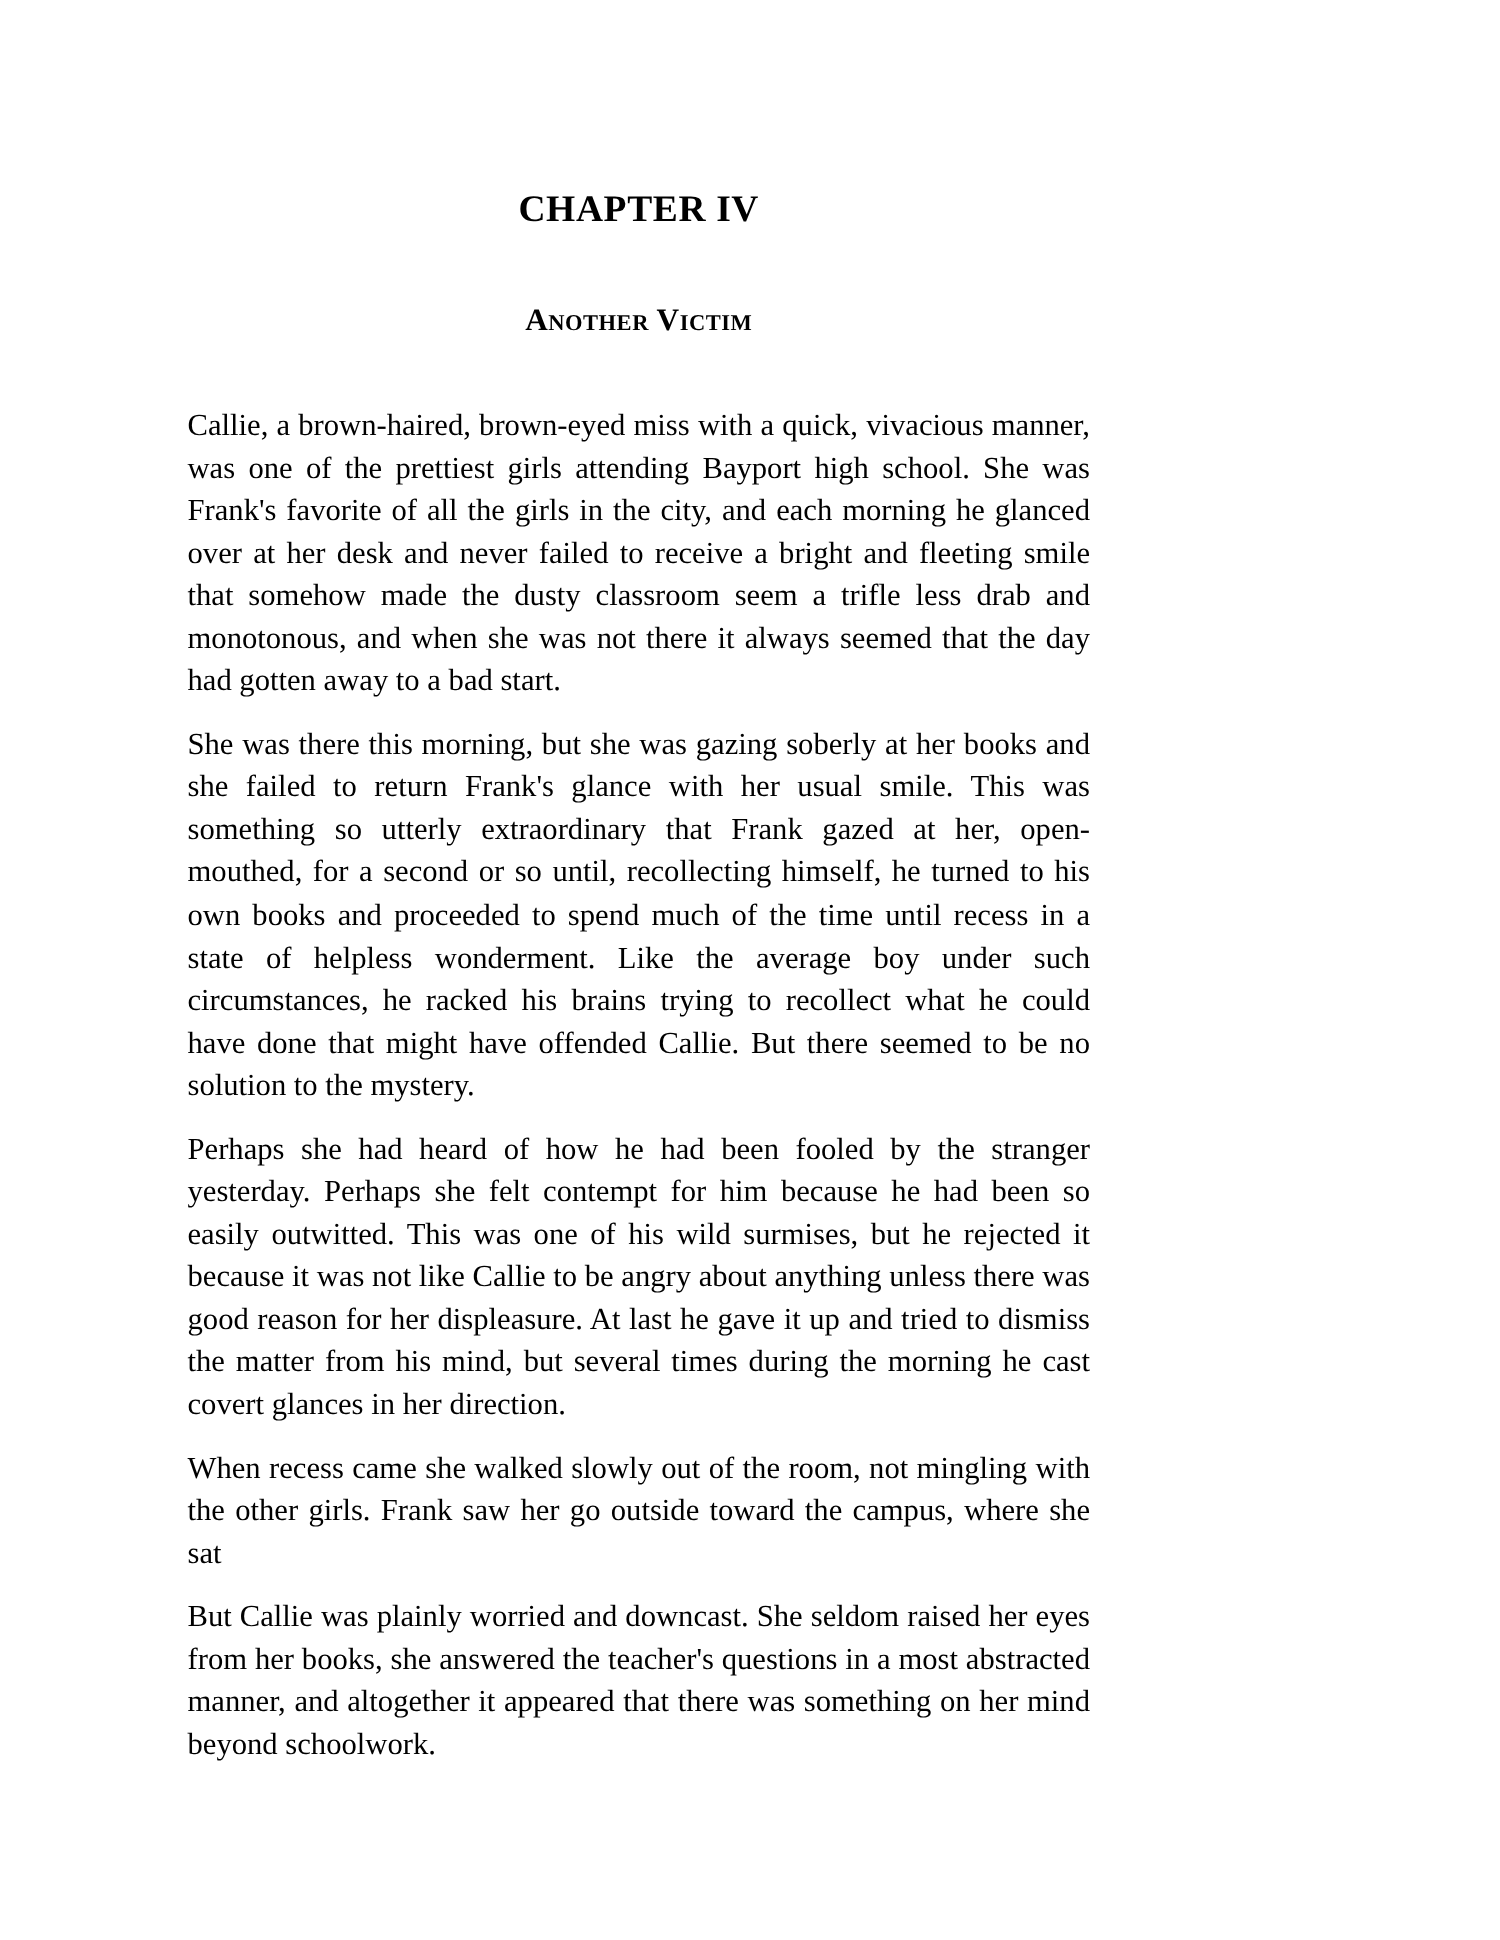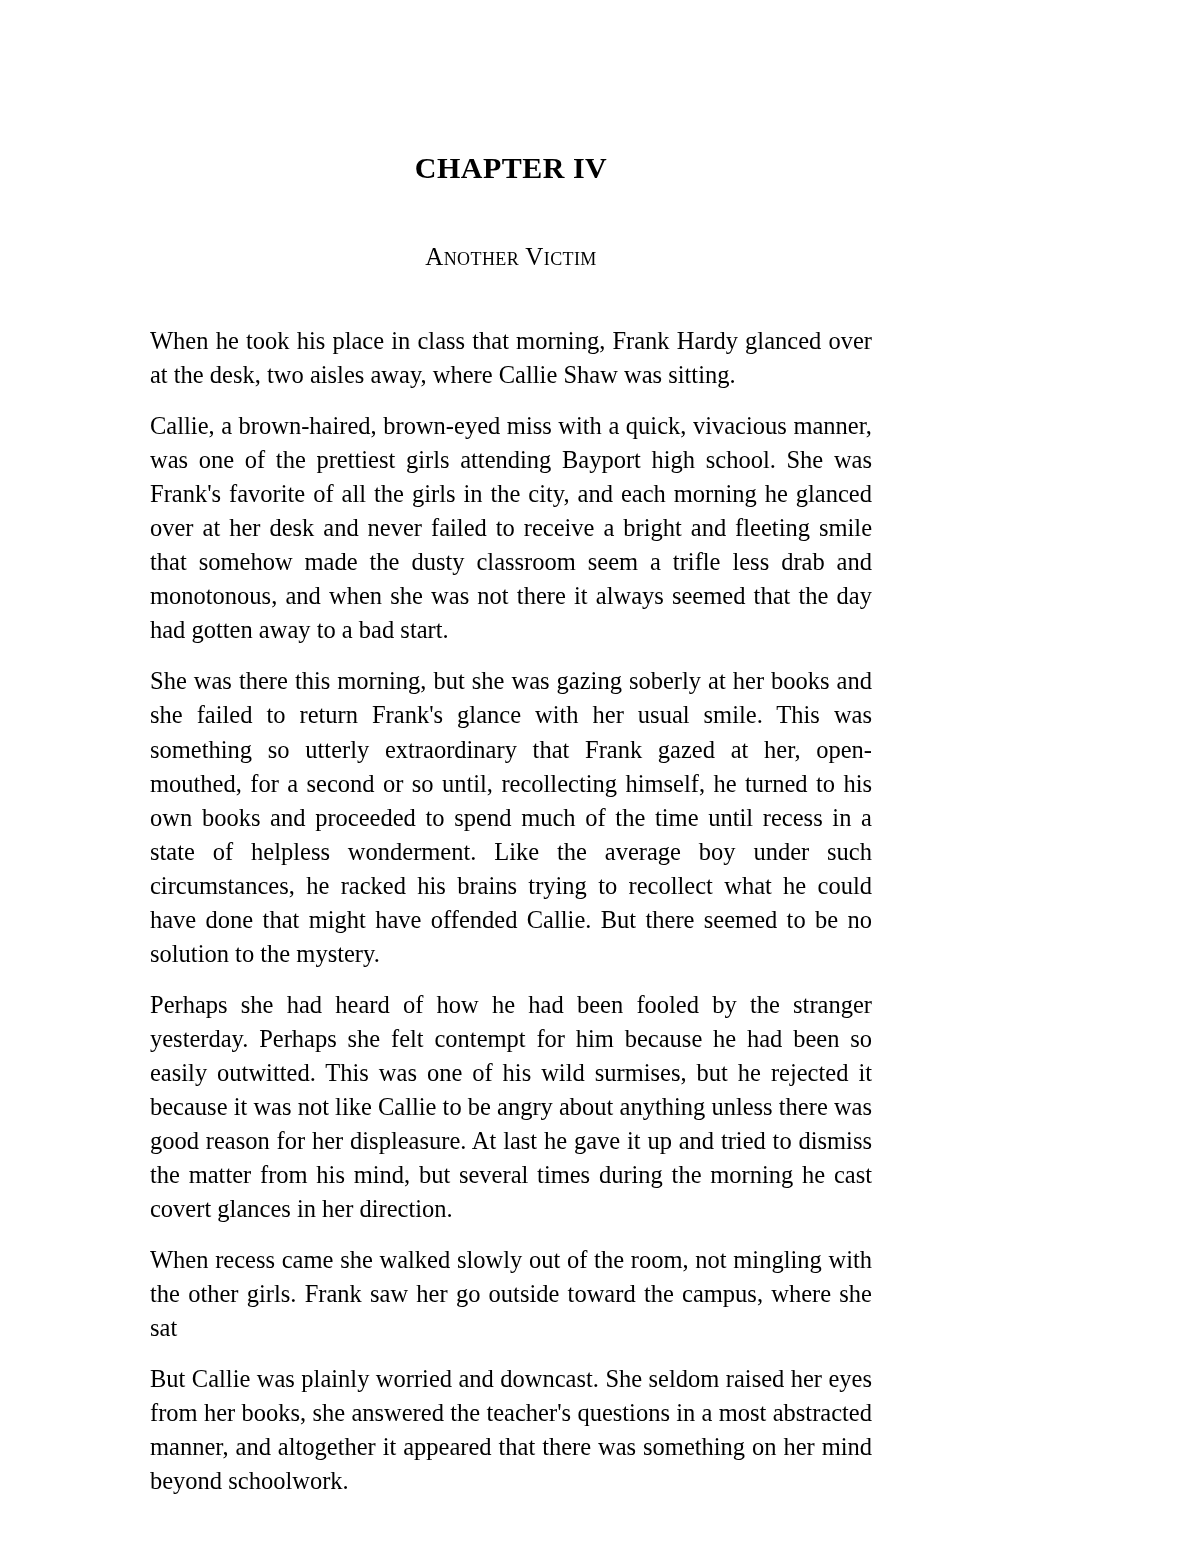--- a/index.html
+++ b/index.html
@@ -26,21 +26,21 @@
     font-size: 30px;
     font-weight: bold;
     letter-spacing: 0.5px;
     margin: 0 0 56px 0;
     line-height: 1.2;
   }
   .chapter-title {
     text-align: center;
     font-size: 25px;
     font-variant: small-caps;
-    font-weight: normal;
+    font-weight: bold;
     letter-spacing: 0.4px;
     margin: 0 0 52px 0;
     line-height: 1.2;
   }
   .body-text p {
     font-size: 24.5px;
     line-height: 1.39;
     text-align: justify;
     text-justify: inter-word;
     margin: 0 0 17px 0;
@@ -50,20 +50,19 @@
     margin-bottom: 0;
   }
 </style>
 </head>
 <body>
 
 <div class="page">
   <h1 class="chapter-number">CHAPTER IV</h1>
   <h2 class="chapter-title">Another Victim</h2>
   <div class="body-text">
-    <p>When he took his place in class that morning, Frank Hardy glanced over at the desk, two aisles away, where Callie Shaw was sitting.</p>
     <p>Callie, a brown-haired, brown-eyed miss with a quick, vivacious manner, was one of the prettiest girls attending Bayport high school. She was Frank's favorite of all the girls in the city, and each morning he glanced over at her desk and never failed to receive a bright and fleeting smile that somehow made the dusty classroom seem a trifle less drab and monotonous, and when she was not there it always seemed that the day had gotten away to a bad start.</p>
     <p>She was there this morning, but she was gazing soberly at her books and she failed to return Frank's glance with her usual smile. This was something so utterly extraordinary that Frank gazed at her, open-mouthed, for a second or so until, recollecting himself, he turned to his own books and proceeded to spend much of the time until recess in a state of helpless wonderment. Like the average boy under such circumstances, he racked his brains trying to recollect what he could have done that might have offended Callie. But there seemed to be no solution to the mystery.</p>
     <p>Perhaps she had heard of how he had been fooled by the stranger yesterday. Perhaps she felt contempt for him because he had been so easily outwitted. This was one of his wild surmises, but he rejected it because it was not like Callie to be angry about anything unless there was good reason for her displeasure. At last he gave it up and tried to dismiss the matter from his mind, but several times during the morning he cast covert glances in her direction.</p>
     <p>When recess came she walked slowly out of the room, not mingling with the other girls. Frank saw her go outside toward the campus, where she sat</p>
     <p>But Callie was plainly worried and downcast. She seldom raised her eyes from her books, she answered the teacher's questions in a most abstracted manner, and altogether it appeared that there was something on her mind beyond schoolwork.</p>
   </div>
 </div>
 
 </body></html>

